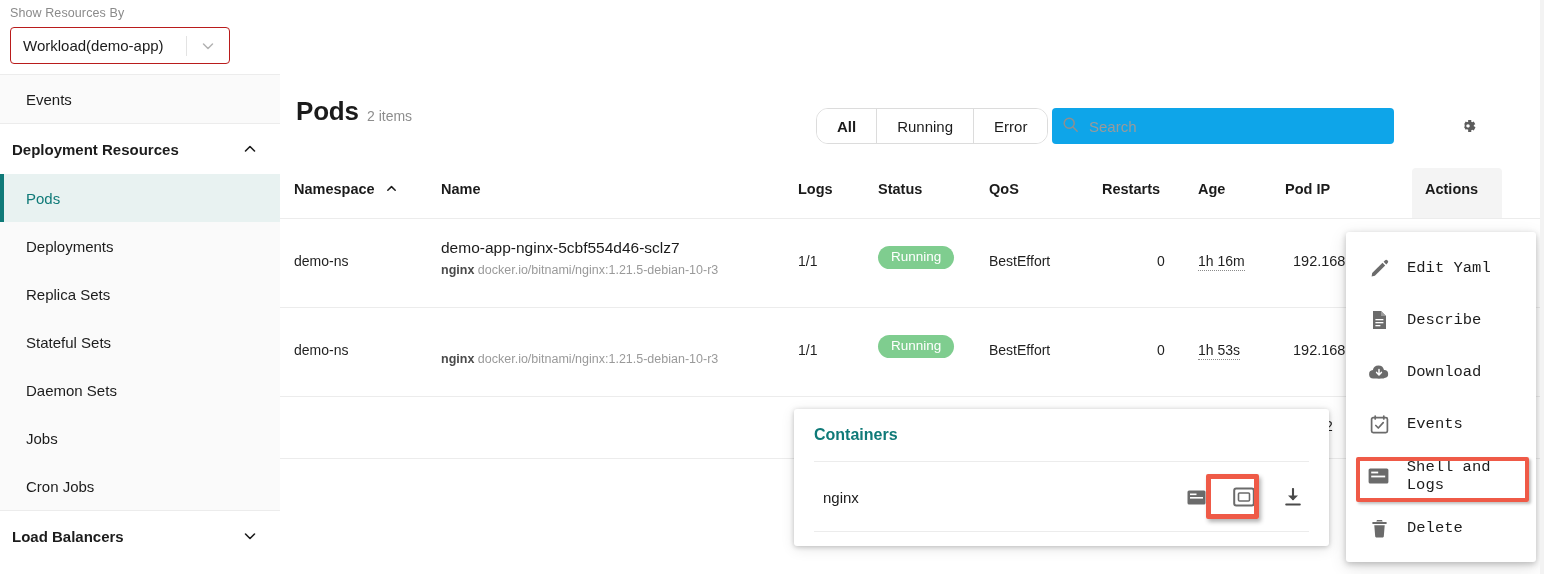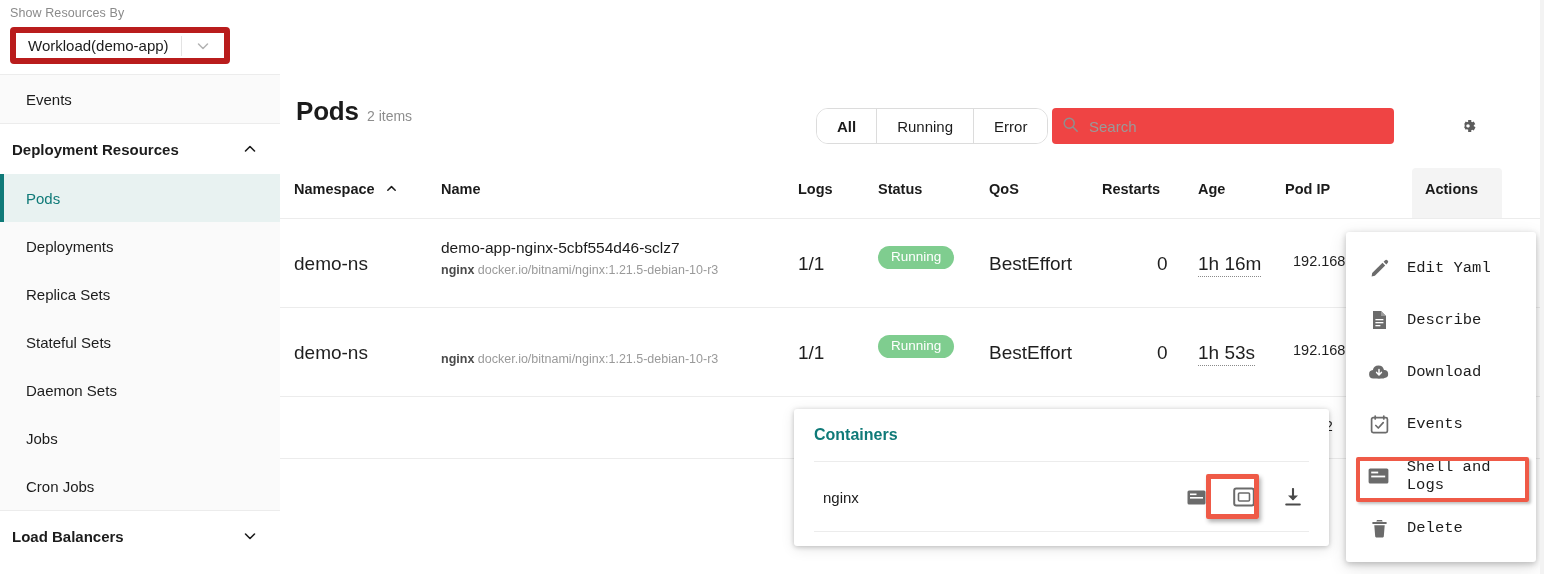--- a/index.html
+++ b/index.html
@@ -18,21 +18,21 @@
     position: absolute; left: 0; top: 0; width: 280px; height: 74px;
     background: #ffffff;
   }
   .topbar-label {
     position: absolute; left: 10px; top: 6px;
     font-size: 12.5px; color: #8a8a8a; letter-spacing: .1px;
   }
   .select-box {
     position: absolute; left: 10px; top: 27px;
     width: 220px; height: 37px;
-    border: 6px solid #b91c1c; border-radius: 4px;
+    border: 1px solid #b91c1c; border-radius: 4px;
     background: #ffffff;
     display: flex; align-items: center;
   }
   .select-value {
     flex: 1; padding-left: 12px;
     font-size: 15px; color: #1c1c1c; white-space: nowrap;
   }
   .select-sep { width: 1px; height: 20px; background: #e3e3e3; }
   .select-caret {
     width: 42px; display: flex; align-items: center; justify-content: center;
@@ -92,21 +92,21 @@
   }
   .seg-btn {
     padding: 0 20px; display: flex; align-items: center;
     font-size: 15px; color: #1c1c1c; background: #ffffff;
     border-right: 1px solid #dcdcdc;
   }
   .seg-btn:last-child { border-right: none; }
   .seg-btn.sel { font-weight: bold; }
   .searchbox {
     position: absolute; left: 772px; top: 12px;
-    width: 342px; height: 36px; background: #ef4444; border-radius: 4px;
+    width: 342px; height: 36px; background: #0ea5e9; border-radius: 4px;
     display: flex; align-items: center; padding-left: 10px;
   }
   .searchbox input {
     border: none; outline: none; background: transparent;
     font-family: "Liberation Sans", sans-serif;
     font-size: 15px; color: #1c1c1c; margin-left: 8px; width: 280px;
   }
   .searchbox input::placeholder { color: #9a9a9a; }
   .gear-btn {
     position: absolute; left: 1172px; top: 14px;
@@ -126,21 +126,21 @@
   .actions-head-bg {
     position: absolute; left: 1132px; top: 0; width: 90px; height: 50px;
     background: #f4f4f4; border-radius: 4px 4px 0 0;
   }
   .trow {
     position: relative; height: 89px; border-top: 1px solid #ececec;
   }
   .trow.first { border-top: 1px solid #ececec; }
   .trow.spacer { height: 62px; }
   .cell {
-    position: absolute; font-size: 19px; color: #1f1f1f; white-space: nowrap;
+    position: absolute; font-size: 14px; color: #1f1f1f; white-space: nowrap;
   }
   .cell.mid { top: 34px; }
   .name-main { position: absolute; left: 161px; top: 20px; font-size: 15.5px; color: #1b1b1b; }
   .name-sub { position: absolute; left: 161px; top: 44px; font-size: 12.5px; color: #9a9a9a; }
   .name-sub b { color: #4a4a4a; font-weight: bold; }
   .badge {
     position: absolute; left: 598px; top: 27px;
     background: #7fcd8f; color: #ffffff;
     border-radius: 14px; padding: 4px 13px 5px;
     font-size: 13.5px; line-height: 1;

